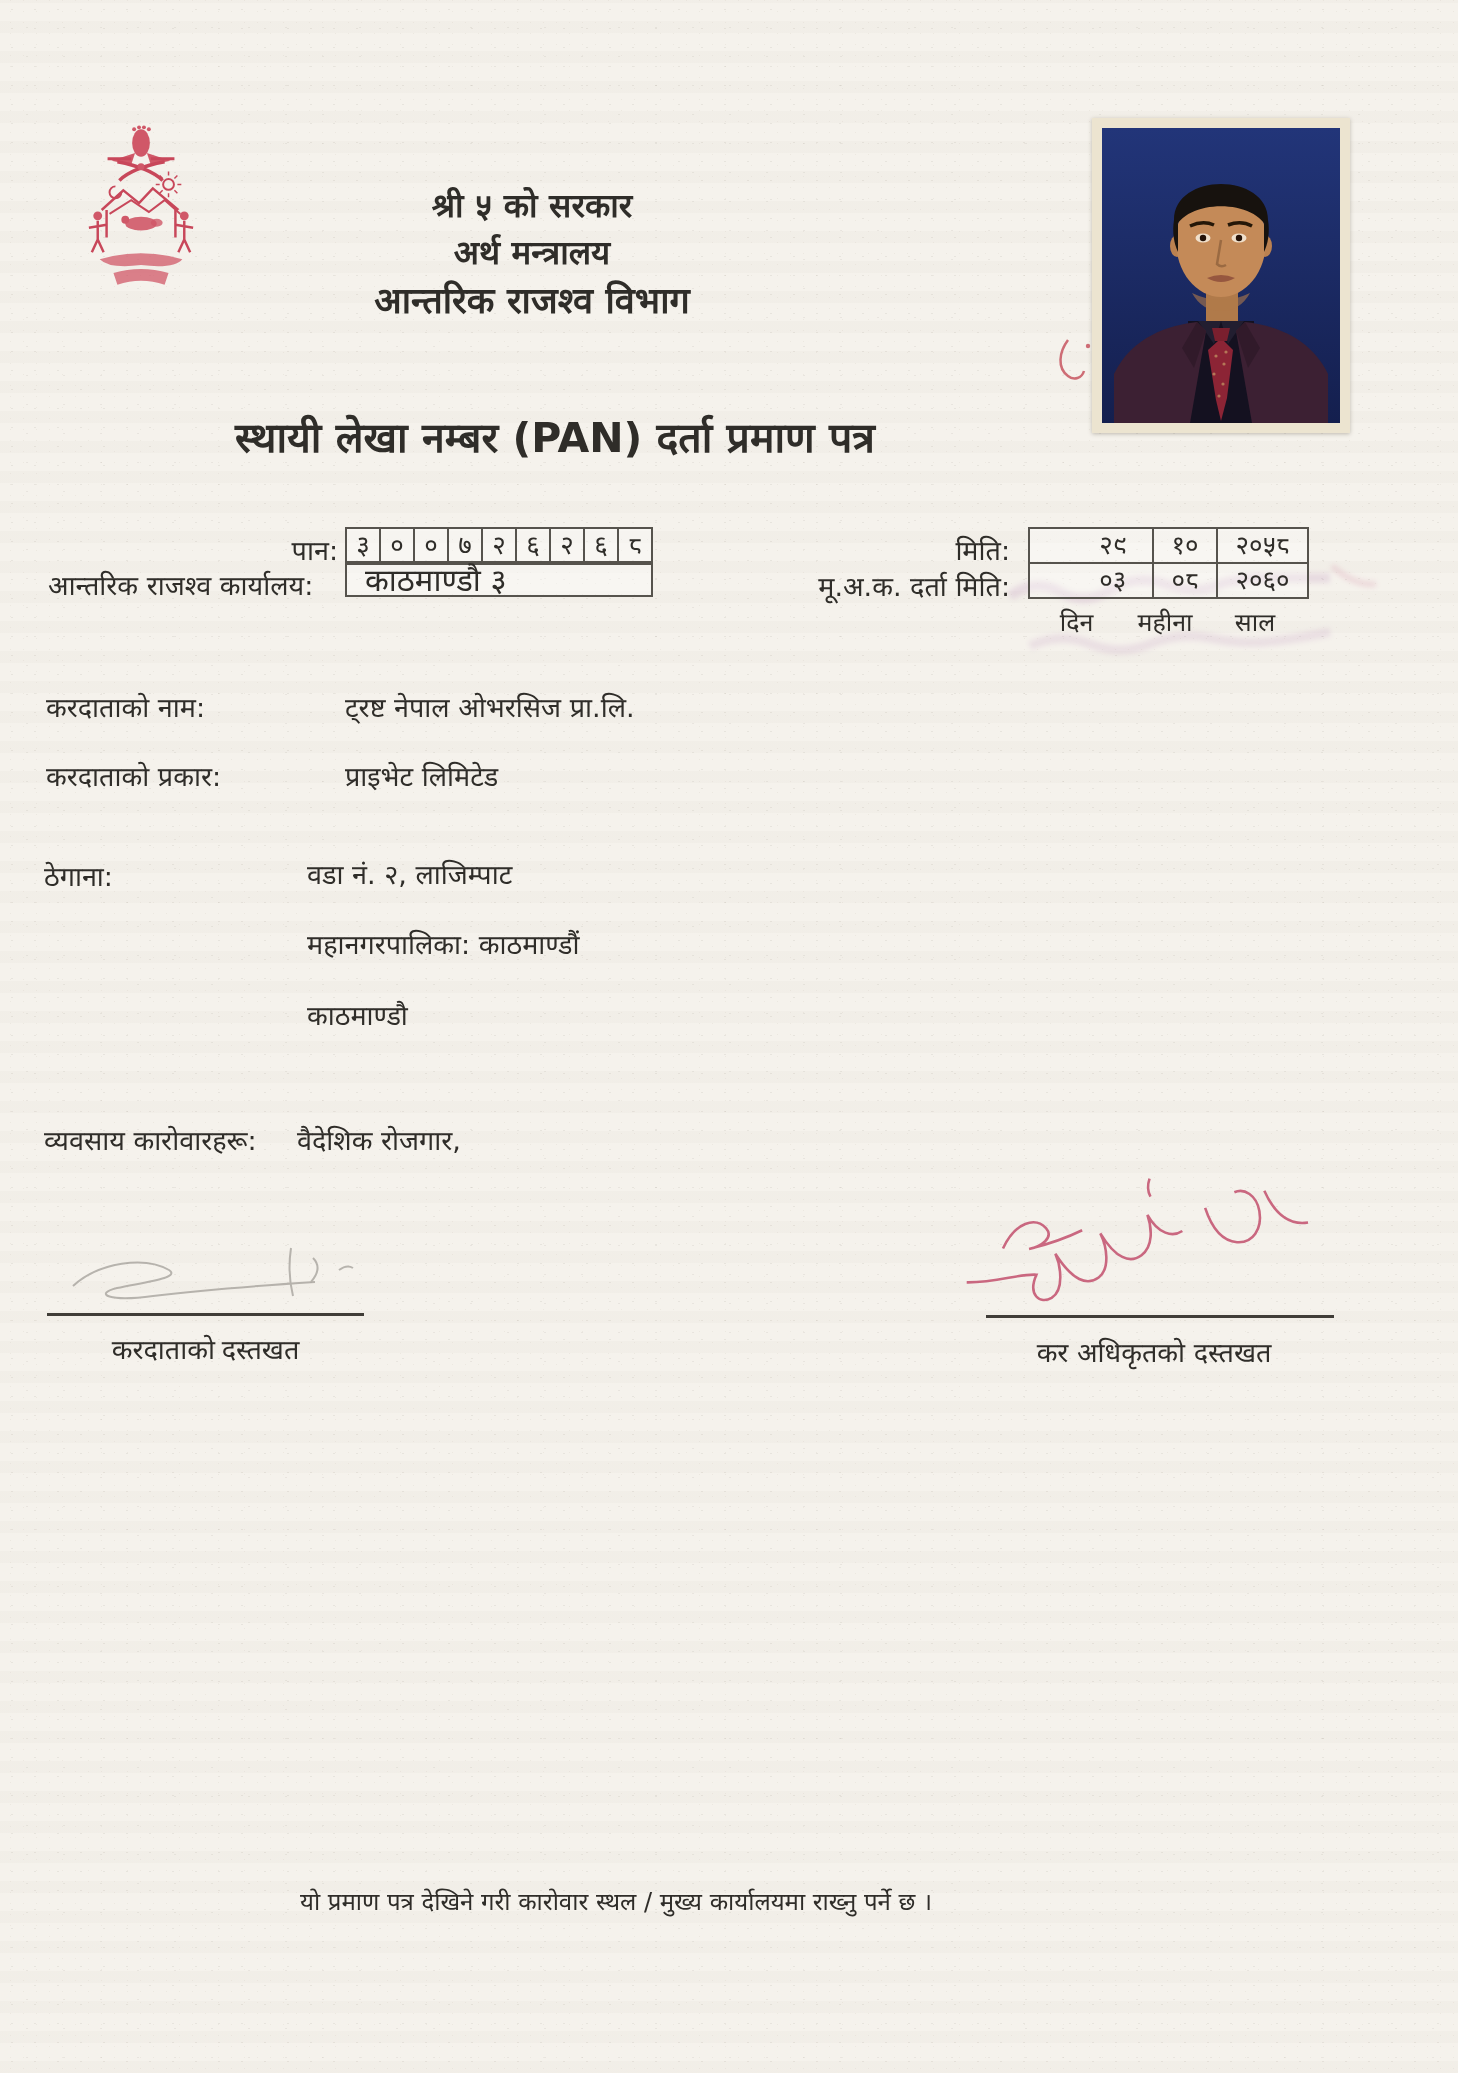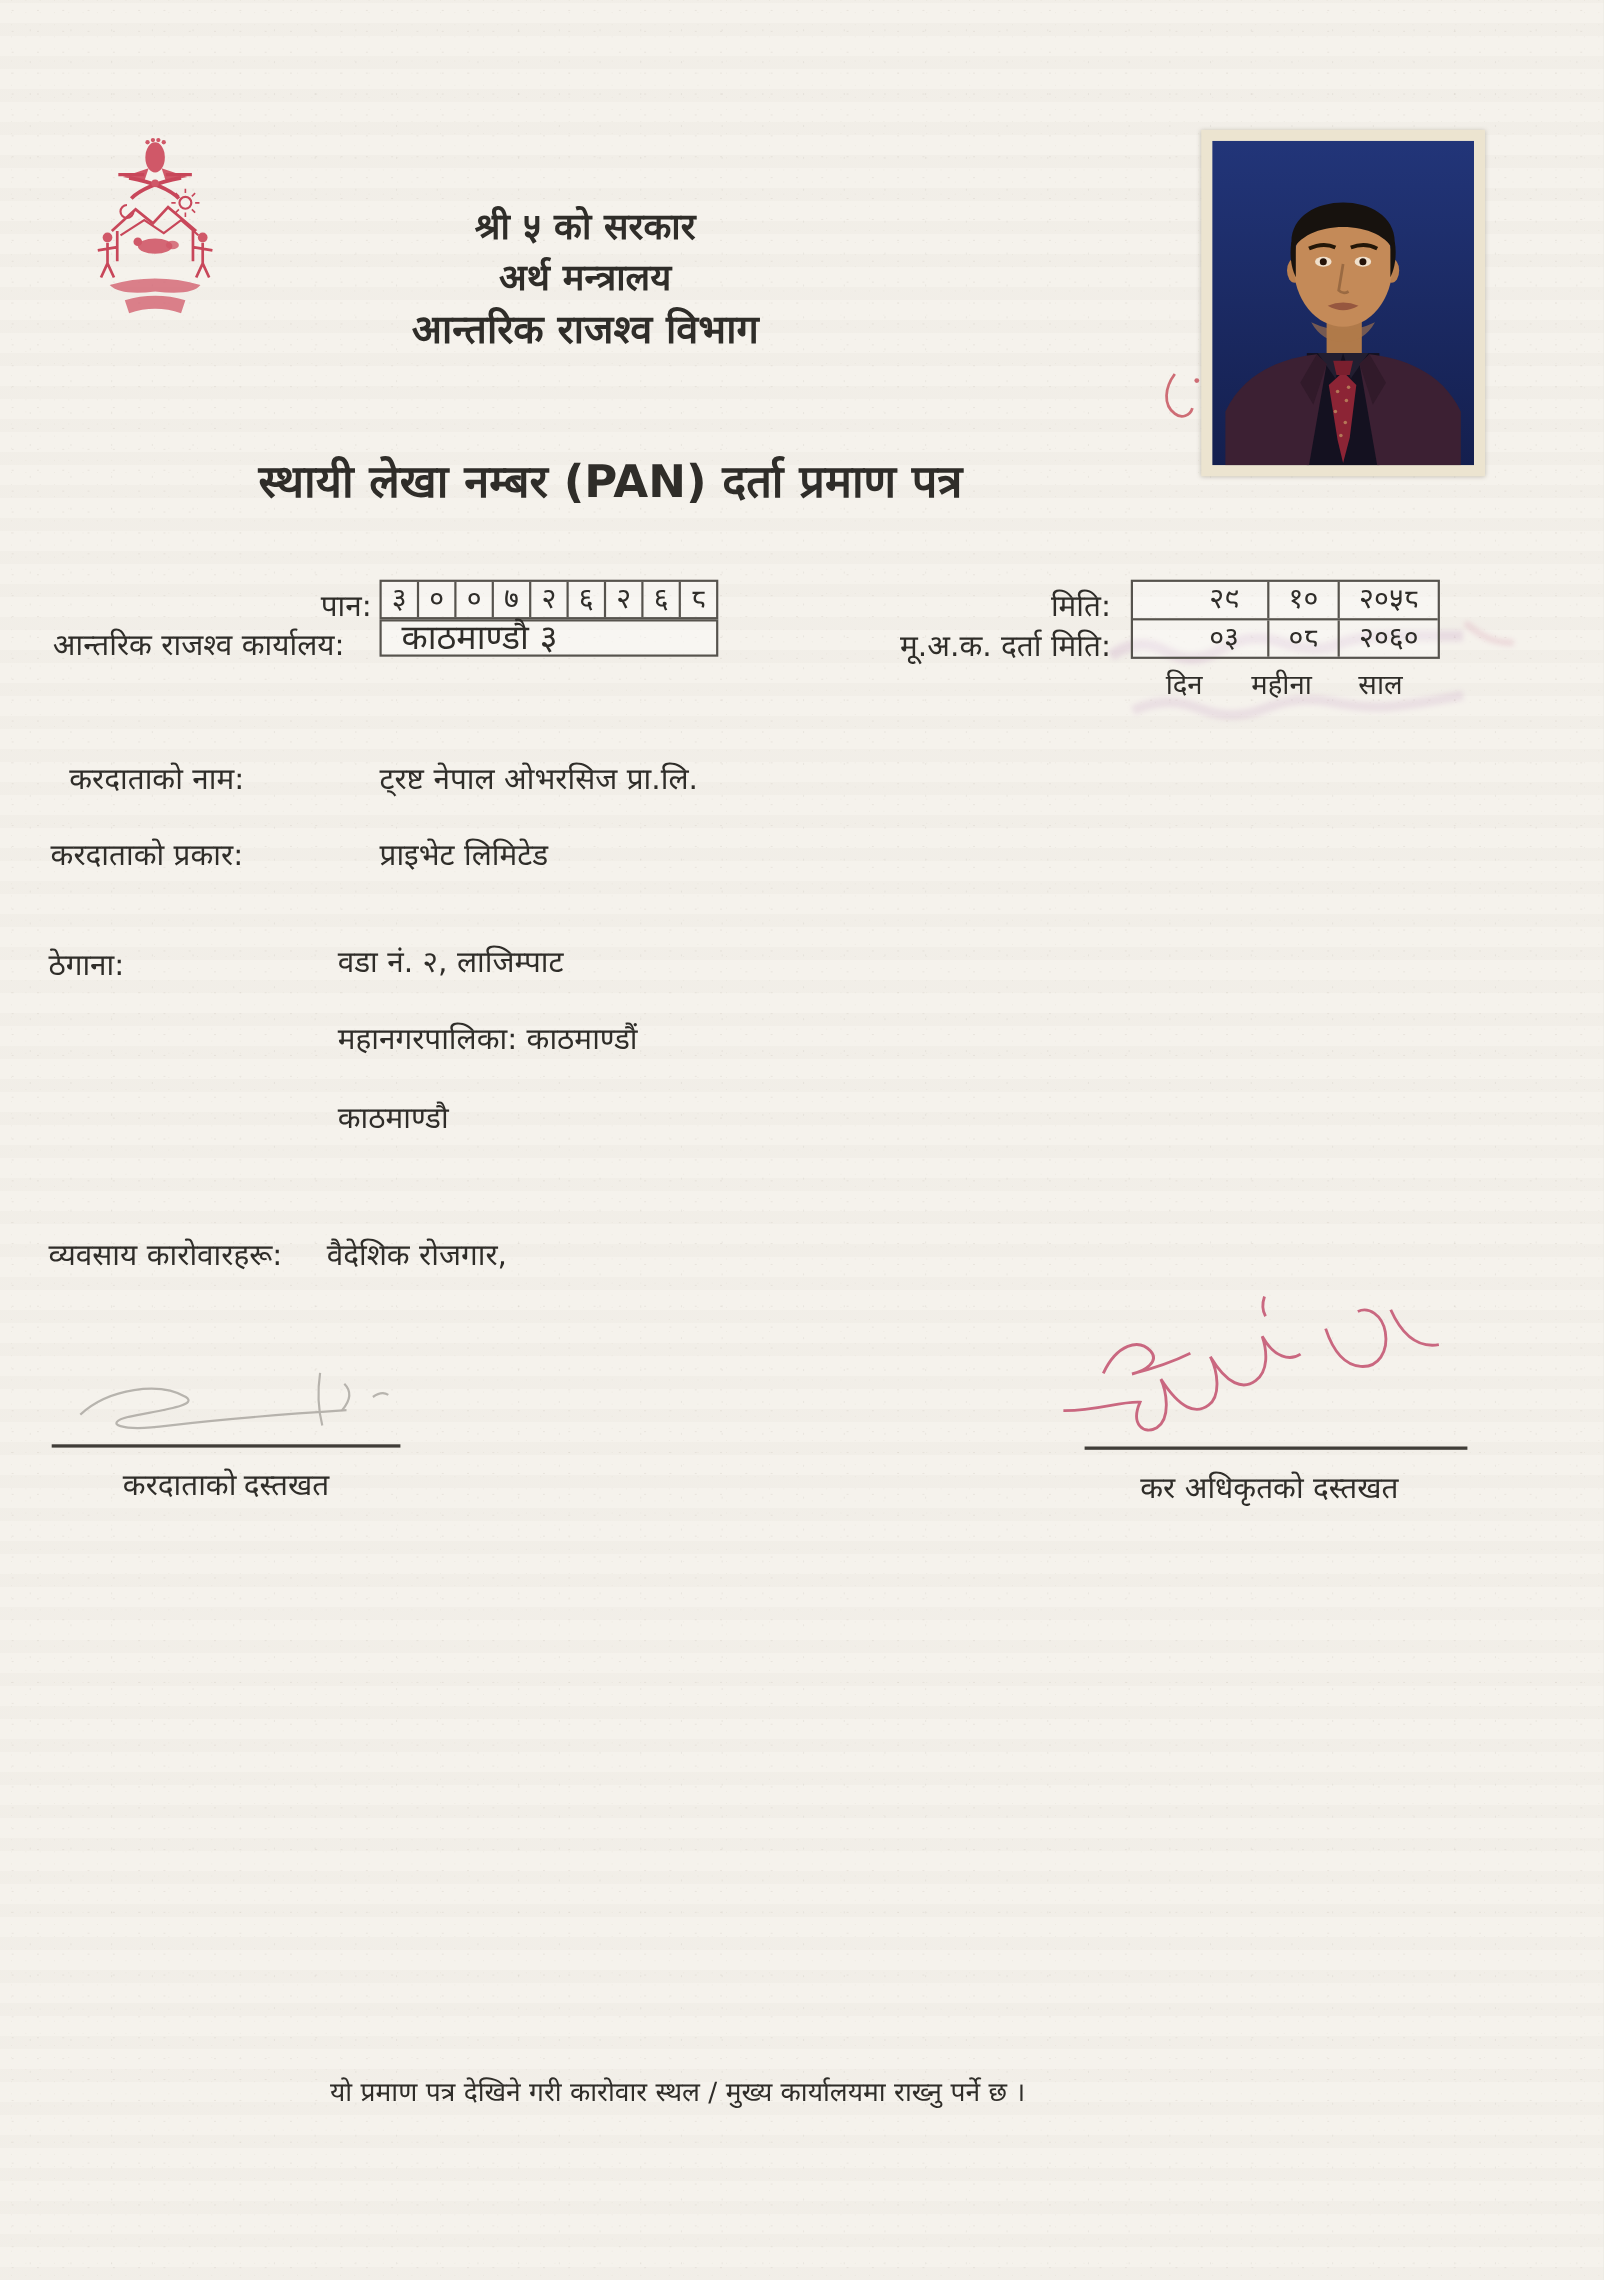--- a/index.html
+++ b/index.html
@@ -195,21 +195,21 @@
       <span>०८</span>
       <span>२०६०</span>
     </div>
   </div>
   <div class="abs date-cols">
     <span>दिन</span>
     <span>महीना</span>
     <span>साल</span>
   </div>
 
-  <div class="abs flabel devtxt" style="left:46px;top:688px;margin-left:17px;">करदाताको नाम:</div>
+  <div class="abs flabel devtxt" style="left:46px;top:688px;">करदाताको नाम:</div>
   <div class="abs fvalue devtxt" style="left:345px;top:688px;">ट्रष्ट नेपाल ओभरसिज प्रा.लि.</div>
 
   <div class="abs flabel devtxt" style="left:46px;top:757px;">करदाताको प्रकार:</div>
   <div class="abs fvalue devtxt" style="left:345px;top:757px;">प्राइभेट लिमिटेड</div>
 
   <div class="abs flabel devtxt" style="left:44px;top:857px;">ठेगाना:</div>
   <div class="abs fvalue devtxt" style="left:307px;top:855px;">वडा नं. २, लाजिम्पाट</div>
 
   <div class="abs fvalue devtxt" style="left:307px;top:925px;">महानगरपालिका: काठमाण्डौं</div>
 

